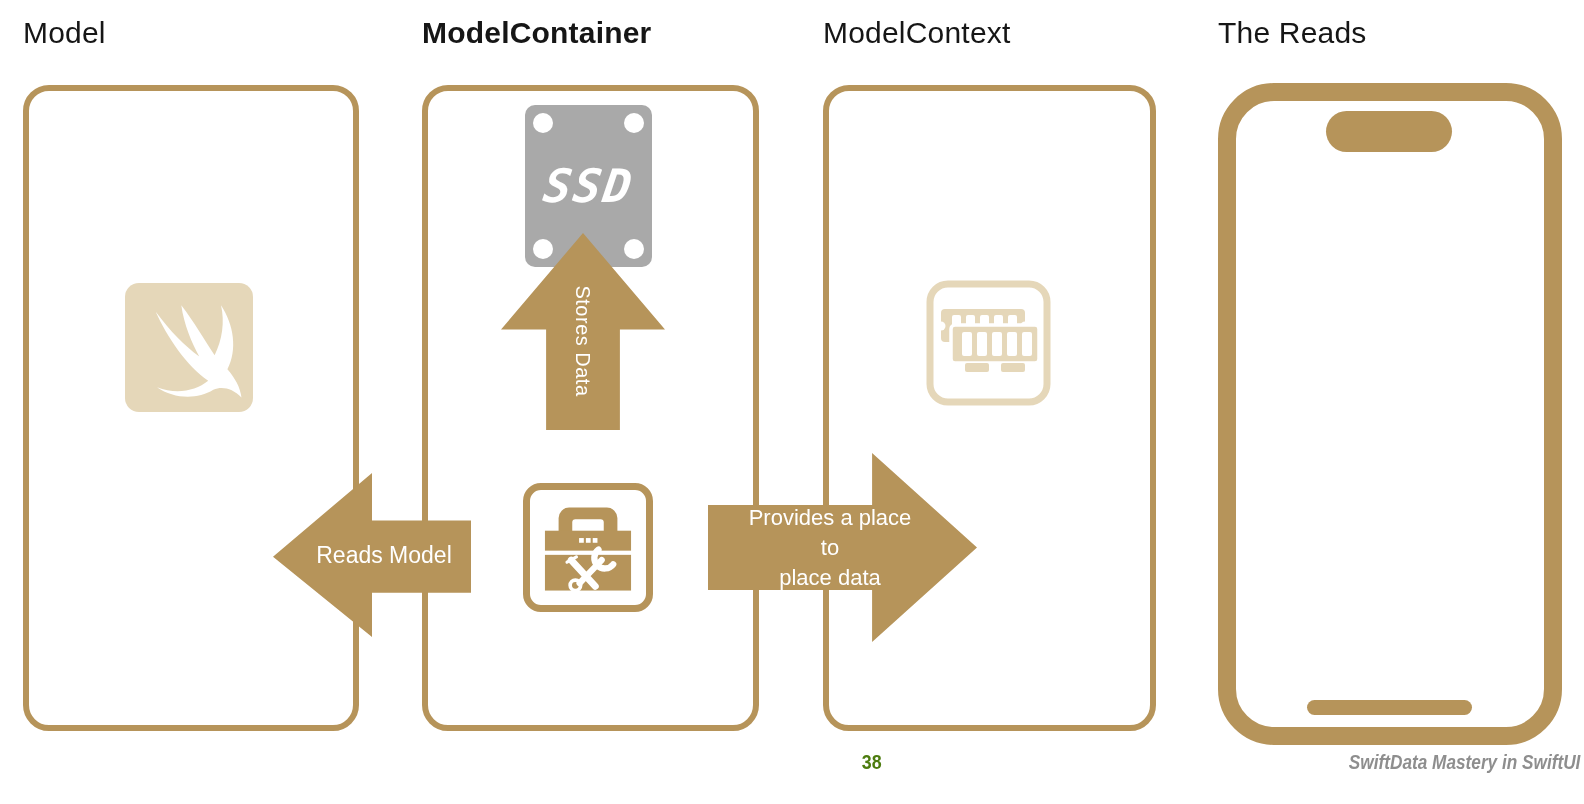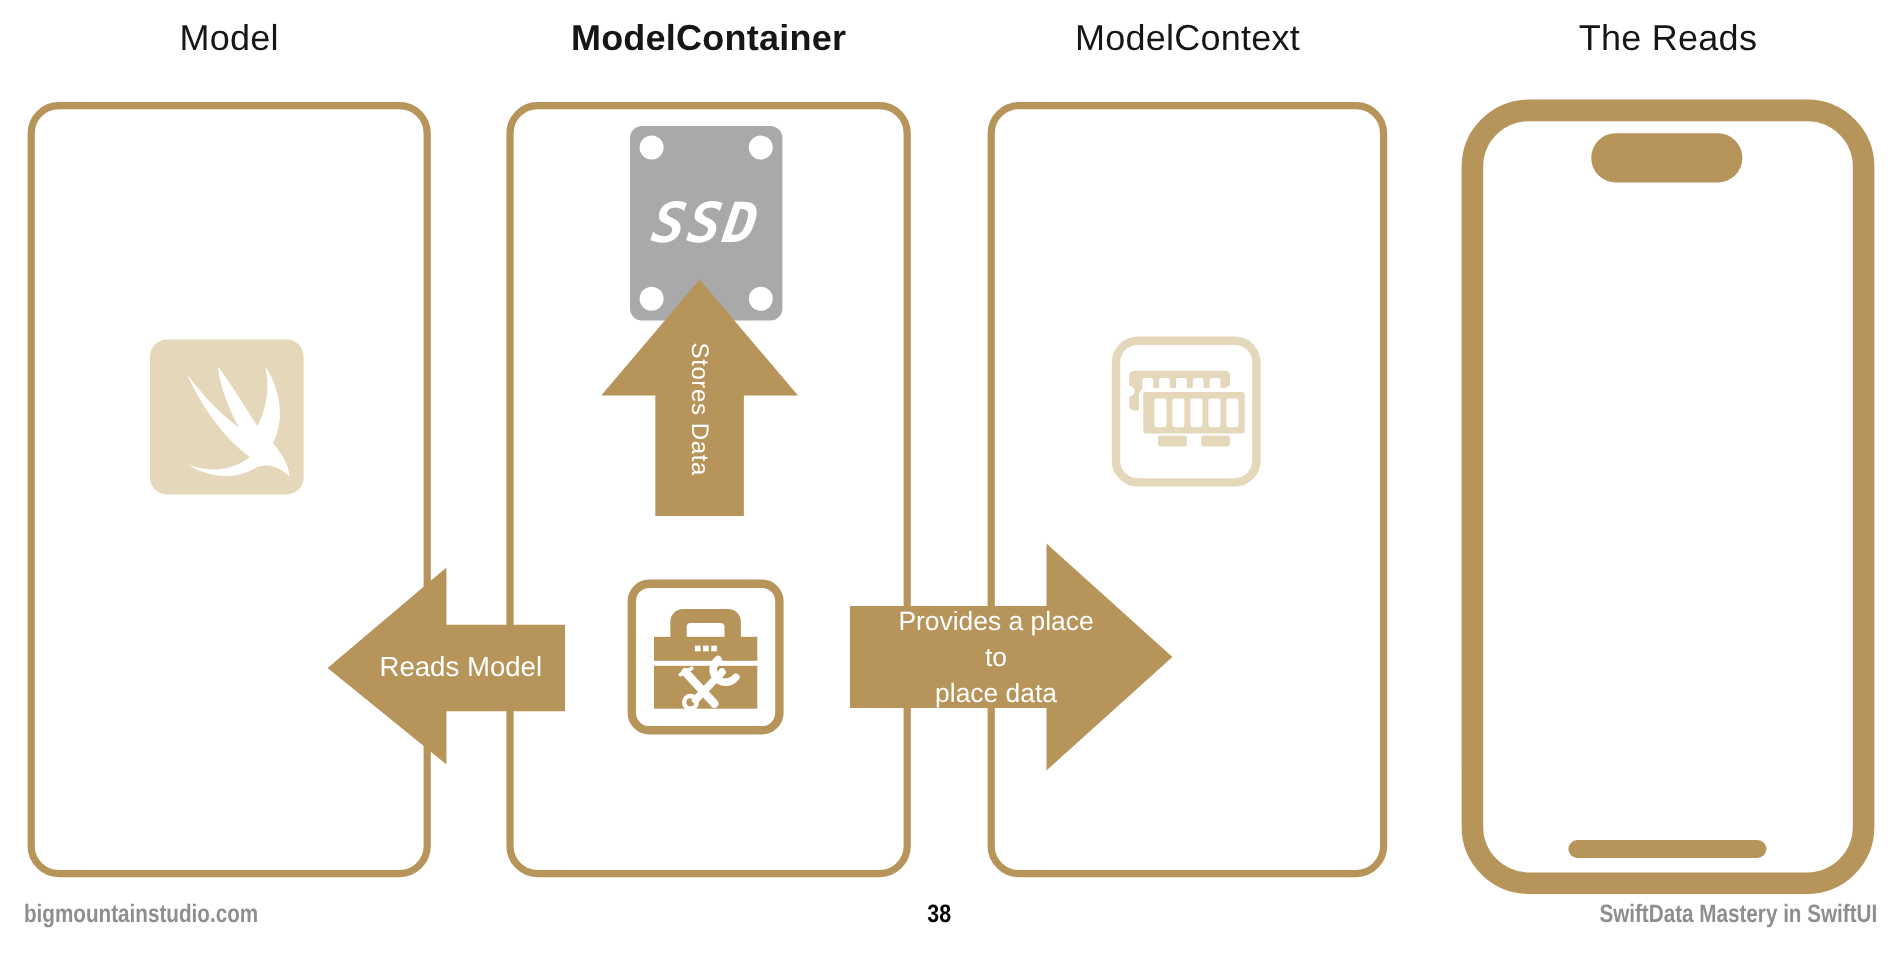--- a/index.html
+++ b/index.html
@@ -3,21 +3,21 @@
 <meta charset="utf-8">
 <style>
   html,body{margin:0;padding:0;background:#ffffff;}
   .canvas{
     position:relative;width:1584px;height:804px;background:#ffffff;overflow:hidden;
     font-family:"Liberation Sans",sans-serif;
   }
   
   .col-title{
     position:absolute;top:15px;height:36px;line-height:36px;
-    text-align:center;font-size:30px;color:#161616;font-weight:400;letter-spacing:.2px;
+    font-size:30px;color:#161616;font-weight:400;letter-spacing:.2px;
   }
   .col-title.bold{font-weight:700;}
   
   .card{
     position:absolute;top:85px;height:646px;box-sizing:border-box;
     border:6px solid #B6945A;border-radius:26px;background:#ffffff;z-index:1;
   }
   
   .phone{
     position:absolute;left:1218px;top:83px;width:344px;height:662px;box-sizing:border-box;
@@ -78,23 +78,23 @@
     writing-mode:vertical-rl;text-orientation:mixed;font-size:20px;letter-spacing:.5px;white-space:nowrap;
   }
   .label-reads{left:0;right:-24px;top:50%;transform:translateY(-50%);}
   .label-provides{left:0;right:61px;top:50%;transform:translateY(-50%);font-size:22px;white-space:normal;margin-left:36px;}
   
   .footer-text{
     position:absolute;top:749px;height:26px;line-height:26px;font-weight:700;font-size:21px;color:#8E8E8E;
   }
   .f-left{left:20px;}
   .f-left .cond{transform:scaleX(.82);transform-origin:left center;display:inline-block;}
-  .f-center{left:683px;width:200px;text-align:center;color:#000000;}
+  .f-center{left:683px;width:200px;text-align:right;color:#4d7c0f;}
   .f-center .cond{transform:scaleX(.85);transform-origin:center;display:inline-block;}
-  .f-right{right:20px;text-align:left;}
+  .f-right{right:4px;text-align:left;font-style:italic;}
   .f-right .cond{transform:scaleX(.82);transform-origin:right center;display:inline-block;}
 </style>
 </head>
 <body>
 
 <div class="canvas">
 
   <div class="col-title" style="left:23px;width:336px;">Model</div>
   <div class="col-title" style="left:823px;width:333px;">ModelContext</div>
   <div class="col-title bold" style="left:422px;width:337px;">ModelContainer</div>
@@ -181,23 +181,20 @@
       <rect x="40" y="84" width="24" height="9" rx="2" fill="#E5D7B9"></rect>
       <rect x="76" y="84" width="24" height="9" rx="2" fill="#E5D7B9"></rect>
       <rect x="37" y="53" width="10" height="24" rx="2" fill="#ffffff"></rect>
       <rect x="52" y="53" width="10" height="24" rx="2" fill="#ffffff"></rect>
       <rect x="67" y="53" width="10" height="24" rx="2" fill="#ffffff"></rect>
       <rect x="82" y="53" width="10" height="24" rx="2" fill="#ffffff"></rect>
       <rect x="97" y="53" width="10" height="24" rx="2" fill="#ffffff"></rect>
     </svg>
   </div>
 
-  <div class="footer-text f-left">
-    <span class="cond">bigmountainstudio.com</span>
-  </div>
   <div class="footer-text f-center">
     <span class="cond">38</span>
   </div>
   <div class="footer-text f-right">
     <span class="cond">SwiftData Mastery in SwiftUI</span>
   </div>
 
 </div>
 
 </body></html>

